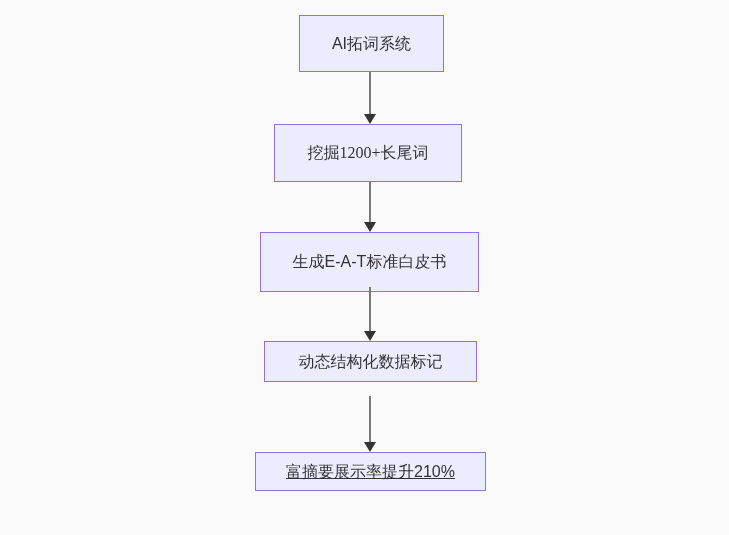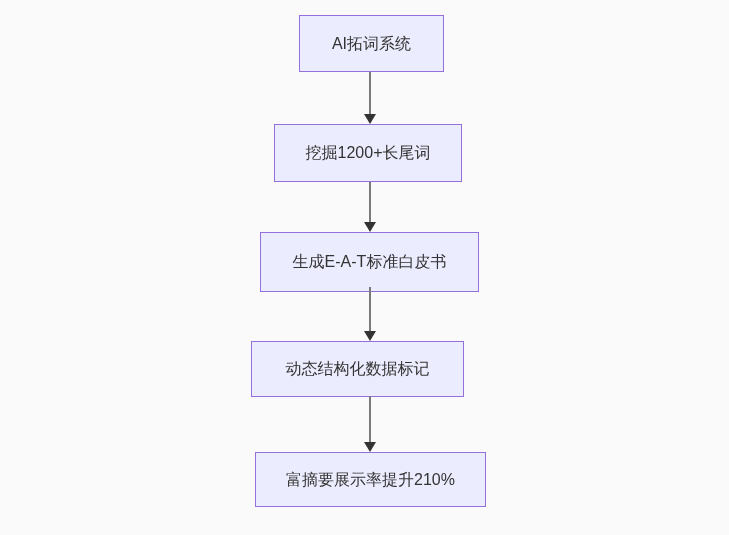--- a/index.html
+++ b/index.html
@@ -24,24 +24,24 @@
     color: #333333;
     font-size: 16px;
     display: flex;
     align-items: center;
     justify-content: center;
     text-align: center;
     line-height: 1.2;
     white-space: nowrap;
   }
   .node-0 { left: 299px; top: 15px;  width: 145px; height: 57px; }
-  .node-1 { left: 274px; top: 124px; width: 188px; height: 58px; }
+  .node-1 { left: 274px; top: 124px; width: 188px; height: 58px; font-family: Liberation Serif, serif; }
   .node-2 { left: 260px; top: 232px; width: 219px; height: 60px; }
-  .node-3 { left: 251px; top: 341px; width: 213px; height: 56px; }
-  .node-4 { left: 255px; top: 452px; width: 231px; height: 55px; }
+  .node-3 { left: 264px; top: 341px; width: 213px; height: 41px; }
+  .node-4 { left: 255px; top: 452px; width: 231px; height: 39px; text-decoration: underline; }
 
   .arrow {
     position: absolute;
     left: 364px;
     width: 12px;
   }
   .arrow-0 { top: 72px;  height: 52px; }
   .arrow-1 { top: 182px; height: 50px; }
   .arrow-2 { top: 287px; height: 54px; }
   .arrow-3 { top: 396px; height: 56px; }

